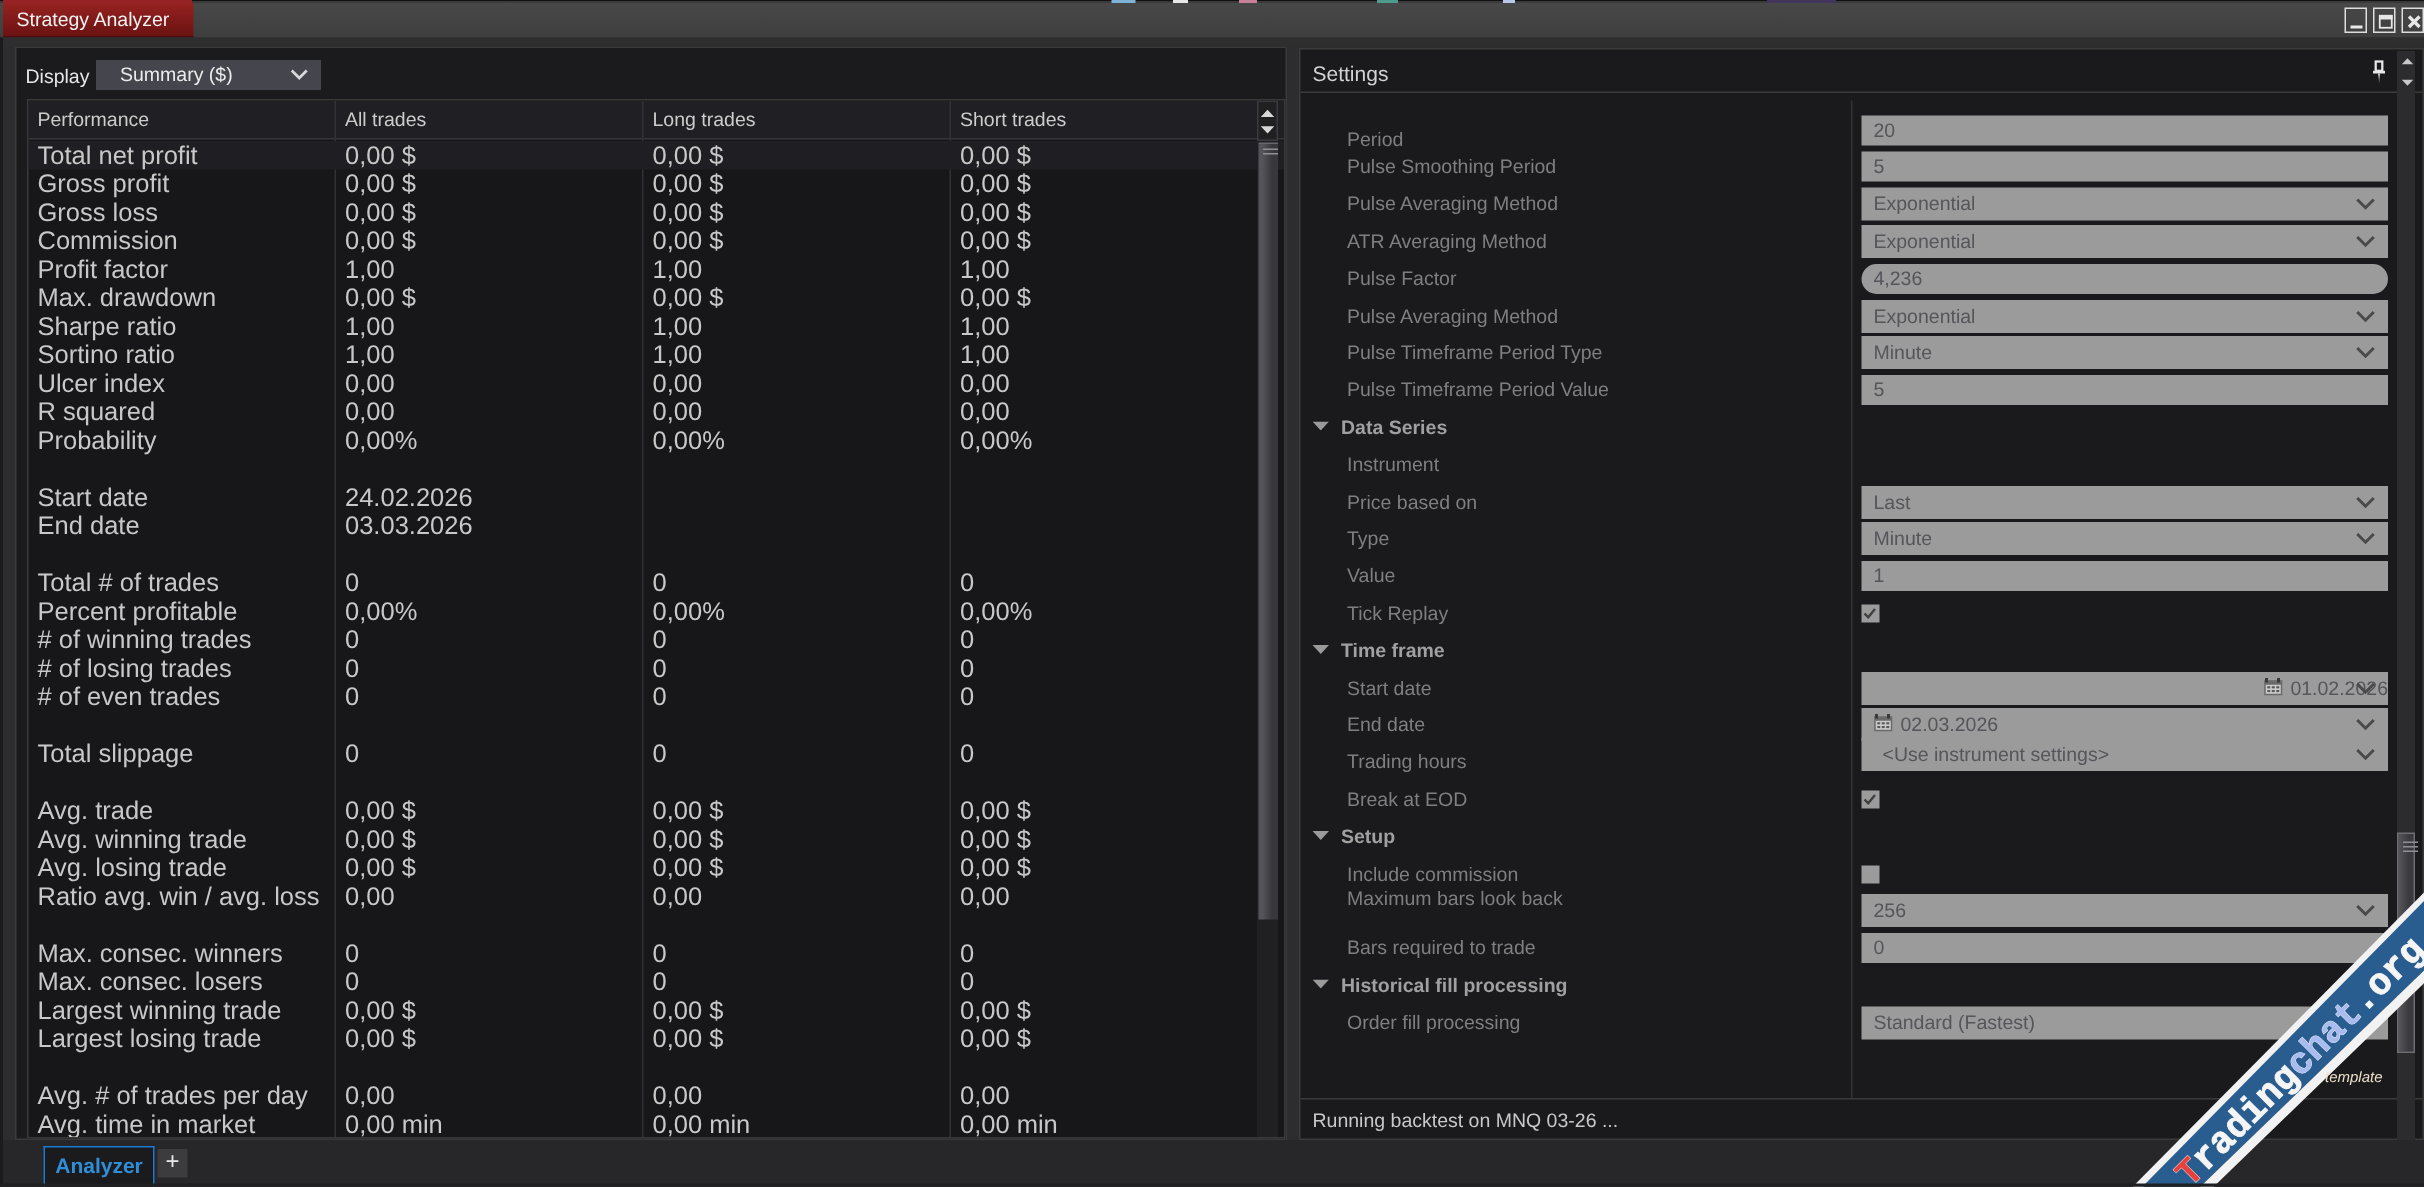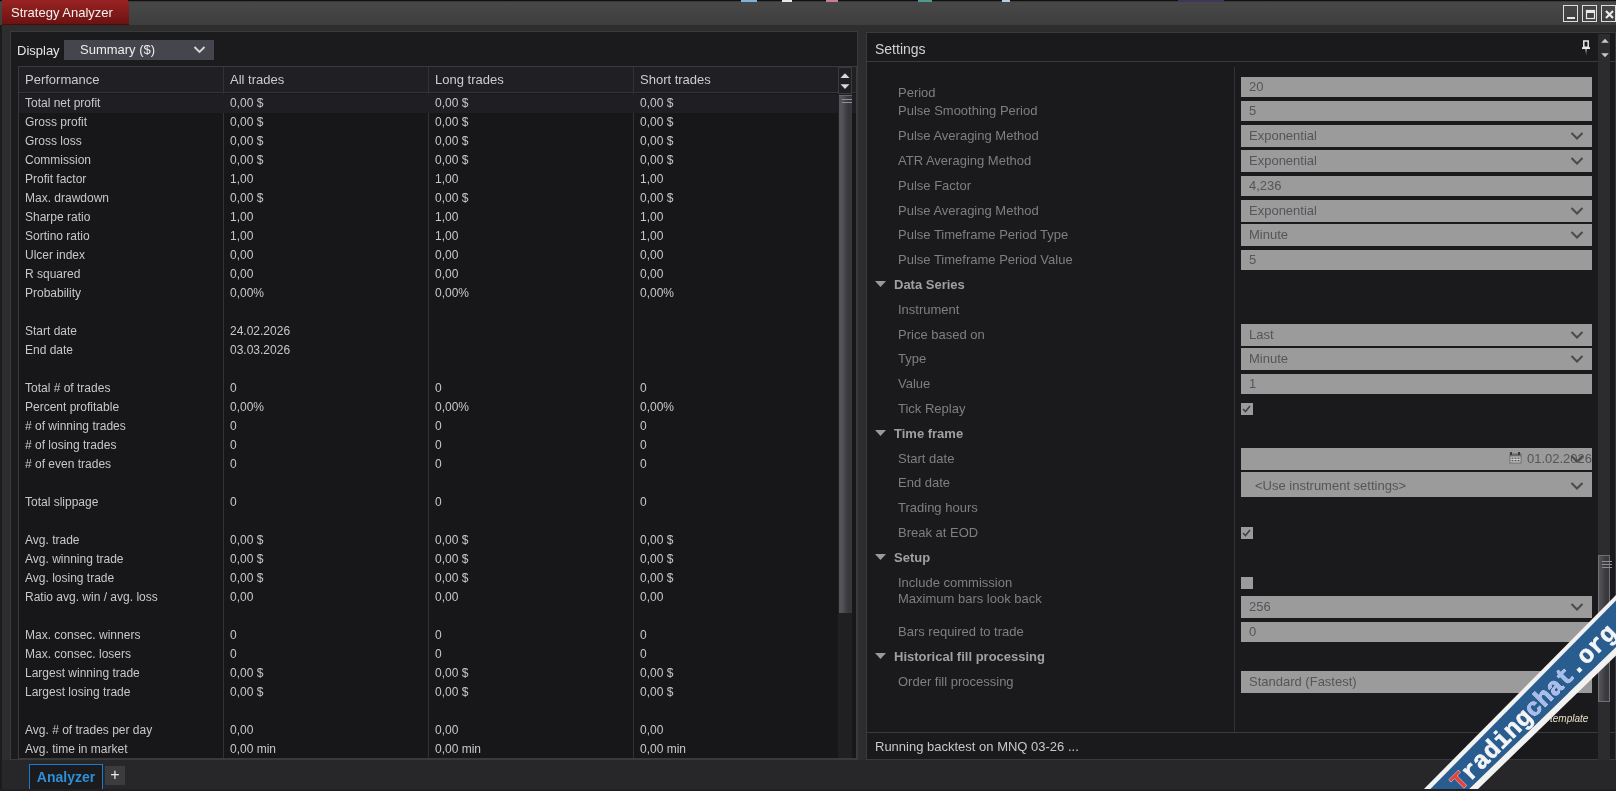--- a/index.html
+++ b/index.html
@@ -27,21 +27,21 @@
   color:#ececec; font-size:13px; line-height:19px; padding-left:16px; }
 #dispdd svg { position:absolute; right:8px; top:6px; }
 
 
 #tbl { position:absolute; left:7px; top:34px; width:839px; height:693px;
   background:#171719; border:1px solid #3a3a3a; overflow:hidden; }
 #thead { position:absolute; left:0; top:0; width:100%; height:26px; background:#202024;
   border-bottom:1px solid #35353a; color:#cccccc; font-size:13px; }
 #thead div { position:absolute; top:5px; }
 #tbody { position:absolute; left:0; top:27px; width:100%; }
-.trow { display:flex; height:19px; color:#c8c8c8; font-size:12px; line-height:19px; }
+.trow { display:flex; height:19px; color:#c8c8c8; font-size:17px; line-height:19px; }
 .trow.first { background:#1f1f23; }
 .c1 { width:204px; padding-left:6px; }
 .c2 { width:205px; padding-left:7px; }
 .c3 { width:205px; padding-left:7px; }
 .c4 { width:190px; padding-left:7px; }
 .vline { position:absolute; top:0; bottom:0; width:1px; background:#313136; }
 
 
 #tsb { position:absolute; right:4px; top:0px; width:14px; height:692px; background:#202023; }
 #tsb .btns { position:absolute; left:0; top:0; width:14px; height:27px; border:1px solid #3a3a40; }
@@ -387,21 +387,21 @@
 <div class="inp" style="top:68.3px;">5</div>
 <div class="plabel" style="top:94.1px;">Pulse Averaging Method</div>
 <div class="inp dd" style="top:92.1px;">Exponential<svg class="chev" width="14" height="8" viewBox="0 0 14 8">
         <path d="M1.5 1 L7 6.5 L12.5 1" stroke="#4a4a4a" stroke-width="2" fill="none"></path>
       </svg></div>
 <div class="plabel" style="top:118.9px;">ATR Averaging Method</div>
 <div class="inp dd" style="top:116.9px;">Exponential<svg class="chev" width="14" height="8" viewBox="0 0 14 8">
         <path d="M1.5 1 L7 6.5 L12.5 1" stroke="#4a4a4a" stroke-width="2" fill="none"></path>
       </svg></div>
 <div class="plabel" style="top:143.7px;">Pulse Factor</div>
-<div class="inp" style="top:142.7px;">4,236</div>
+<div class="inp" style="top:142.7px;border-radius:10px;">4,236</div>
 <div class="plabel" style="top:168.5px;">Pulse Averaging Method</div>
 <div class="inp dd" style="top:166.5px;">Exponential<svg class="chev" width="14" height="8" viewBox="0 0 14 8">
         <path d="M1.5 1 L7 6.5 L12.5 1" stroke="#4a4a4a" stroke-width="2" fill="none"></path>
       </svg></div>
 <div class="plabel" style="top:193.3px;">Pulse Timeframe Period Type</div>
 <div class="inp dd" style="top:191.3px;">Minute<svg class="chev" width="14" height="8" viewBox="0 0 14 8">
         <path d="M1.5 1 L7 6.5 L12.5 1" stroke="#4a4a4a" stroke-width="2" fill="none"></path>
       </svg></div>
 <div class="plabel" style="top:218.1px;">Pulse Timeframe Period Value</div>
 <div class="inp" style="top:217.1px;">5</div>
@@ -456,21 +456,21 @@
           <rect x="5.5" y="5.5" width="2" height="1.4"></rect>
           <rect x="8.5" y="5.5" width="2" height="1.4"></rect>
           <rect x="2.5" y="8" width="2" height="1.4"></rect>
           <rect x="5.5" y="8" width="2" height="1.4"></rect>
           <rect x="8.5" y="8" width="2" height="1.4"></rect>
         </g>
       </svg><span style="margin-left:5px;">02.03.2026</span><svg class="chev" width="14" height="8" viewBox="0 0 14 8">
         <path d="M1.5 1 L7 6.5 L12.5 1" stroke="#4a4a4a" stroke-width="2" fill="none"></path>
       </svg></div>
 <div class="plabel" style="top:466.1px;">Trading hours</div>
-<div class="inp dd" style="top:442px;padding-left:14px;">&lt;Use instrument settings&gt;<svg class="chev" width="14" height="8" viewBox="0 0 14 8">
+<div class="inp dd" style="top:459px;padding-left:14px;">&lt;Use instrument settings&gt;<svg class="chev" width="14" height="8" viewBox="0 0 14 8">
         <path d="M1.5 1 L7 6.5 L12.5 1" stroke="#4a4a4a" stroke-width="2" fill="none"></path>
       </svg></div>
 <div class="plabel" style="top:490.9px;">Break at EOD</div>
 <div class="chk" style="top:493.9px;">
       <svg width="9" height="8" viewBox="0 0 9 8">
         <path d="M1 4 L3.5 6.5 L8 1" stroke="#3f3f3f" stroke-width="1.6" fill="none"></path>
       </svg>
     </div>
 <div class="sec" style="top:515.7px;"><svg class="tri" width="11" height="6" viewBox="0 0 11 6">
         <path d="M0 0 H11 L5.5 6 Z" fill="#9a9a9a"></path>

